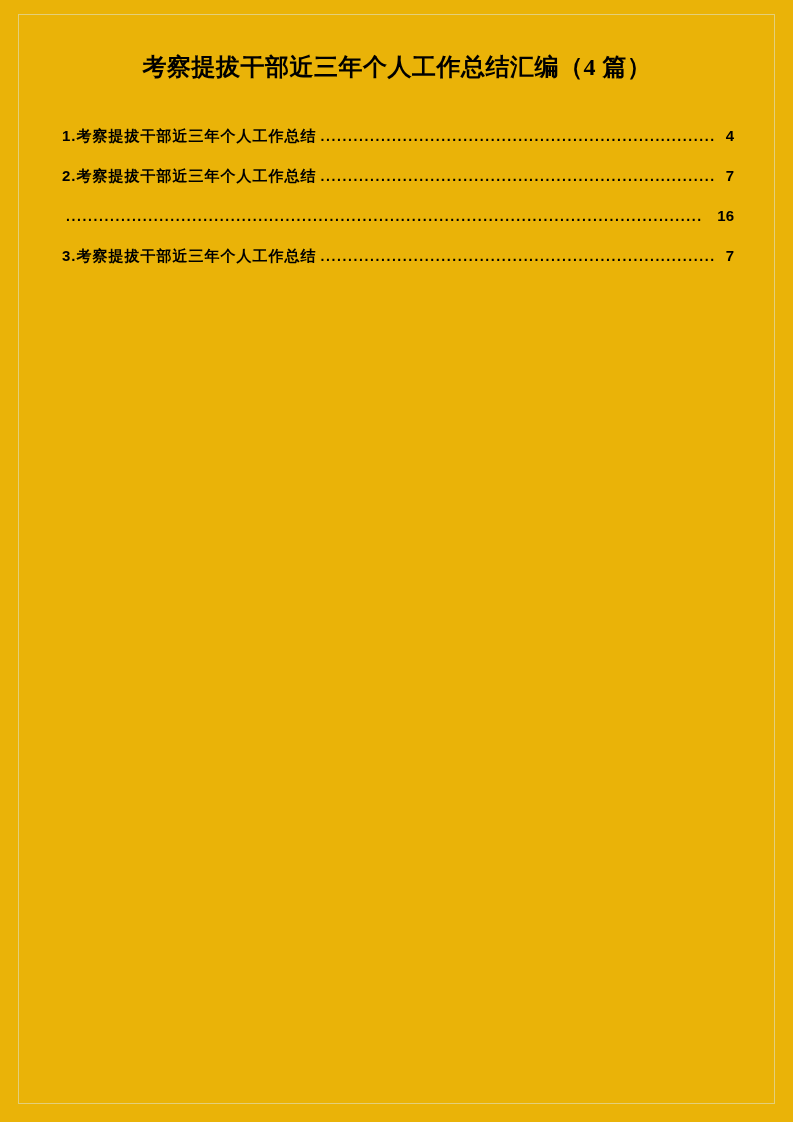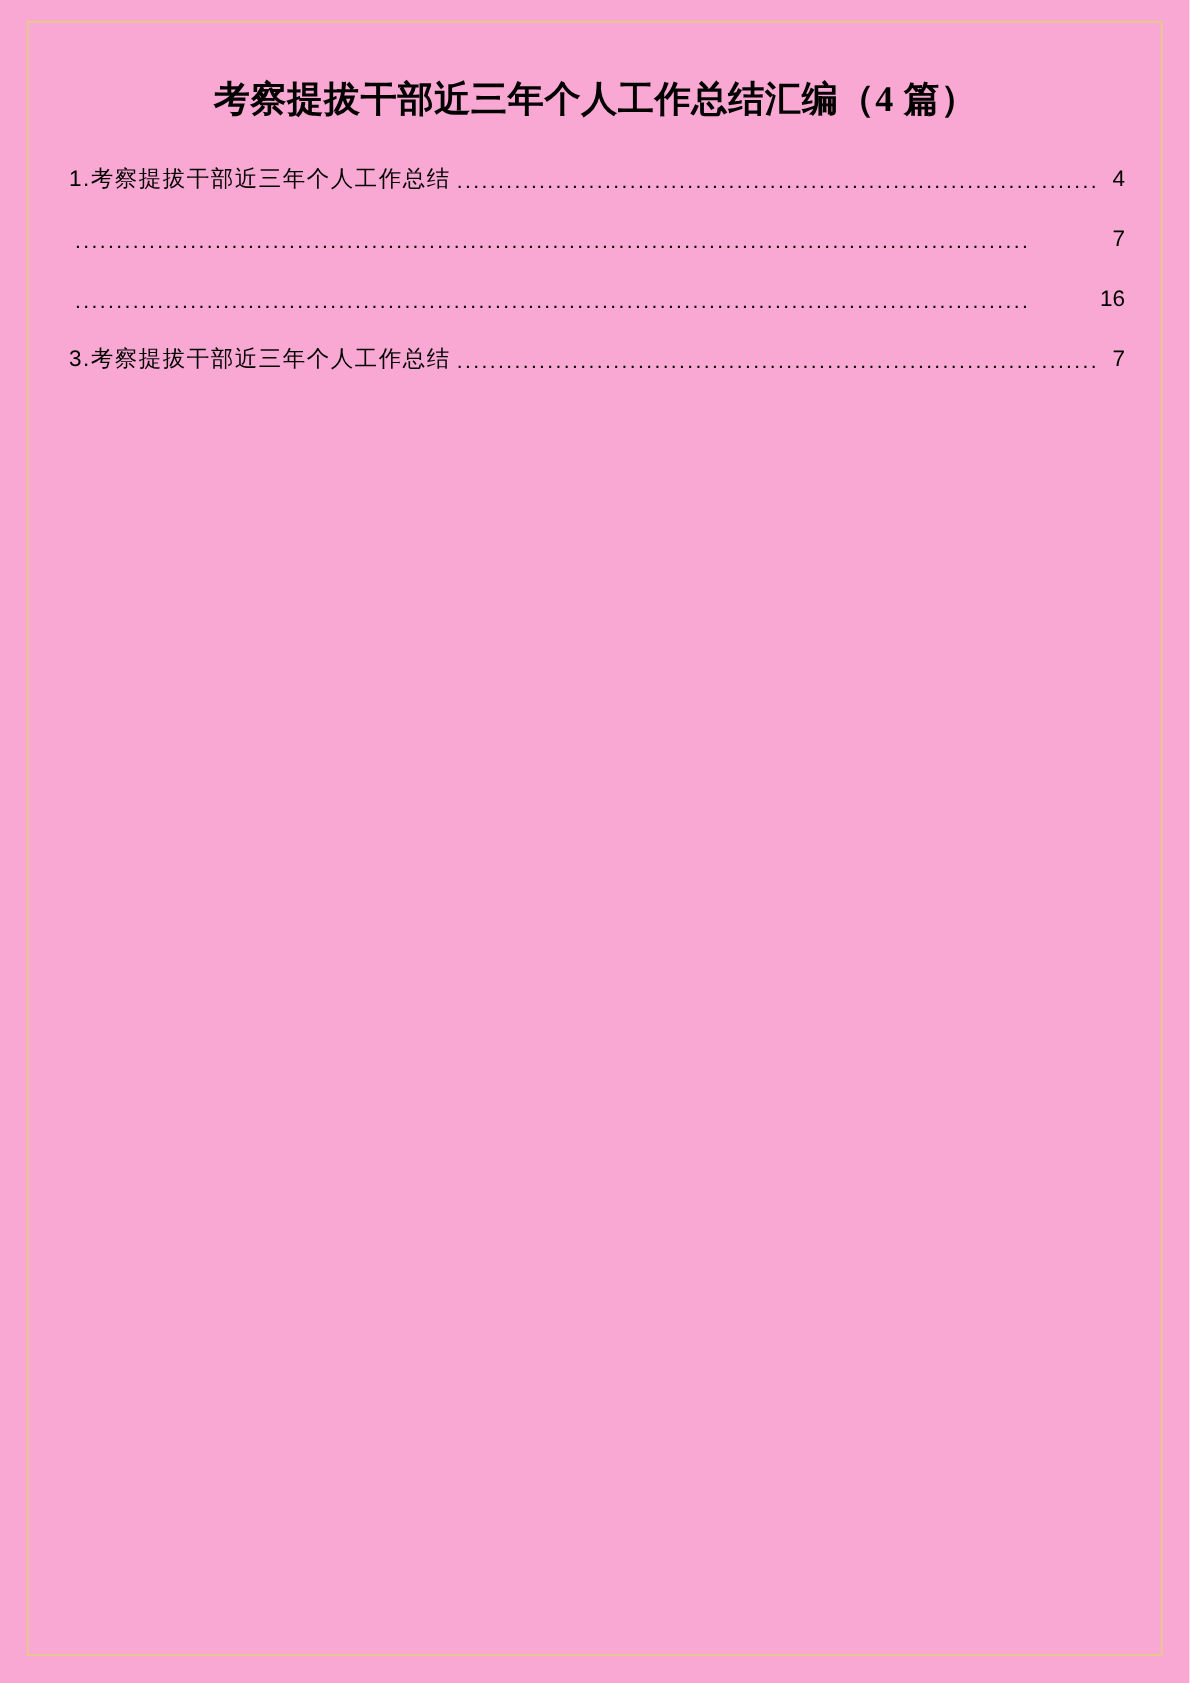--- a/index.html
+++ b/index.html
@@ -12,21 +12,21 @@
     height: 1122px;
     font-family: "Liberation Serif", "DejaVu Serif", serif;
     position: relative;
   }
   .page {
     position: absolute;
     left: 0;
     top: 0;
     width: 793px;
     height: 1122px;
-    background: #f9a8d4;
+    background: #eab308;
     box-sizing: border-box;
   }
   .page-border {
     position: absolute;
     left: 18px;
     top: 14px;
     width: 757px;
     height: 1090px;
     border: 1px solid #e3cf7a;
     box-sizing: border-box;
@@ -54,22 +54,23 @@
     font-family: "Liberation Sans", "DejaVu Sans", sans-serif;
     font-size: 15px;
     color: #000000;
     margin: 0;
     padding: 58px 0 0 10px;
     letter-spacing: 1px;
     font-weight: normal;
   }
   .toc-list {
     list-style: none;
-    margin: 0;
+    margin: 16px;
     padding: 16px 0 0 0;
+    font-weight: bold;
   }
   .toc-item {
     display: flex;
     align-items: flex-end;
     font-family: "Liberation Sans", "DejaVu Sans", sans-serif;
     font-size: 15px;
     color: #000000;
     padding: 0 8px 0 10px;
     height: 40px;
     line-height: 40px;
@@ -105,20 +106,21 @@
     <h1 class="doc-title">考察提拔干部近三年个人工作总结汇编（4 篇）</h1>
 
 
     <ul class="toc-list">
       <li class="toc-item">
         <span class="toc-label">1.考察提拔干部近三年个人工作总结</span>
         <span class="toc-dots">....................................................................................................................</span>
         <span class="toc-page">4</span>
       </li>
       <li class="toc-item">
+        <span class="toc-label">2.考察提拔干部近三年个人工作总结</span>
         <span class="toc-dots">....................................................................................................................</span>
         <span class="toc-page">7</span>
       </li>
       <li class="toc-item">
         <span class="toc-dots">....................................................................................................................</span>
         <span class="toc-page">16</span>
       </li>
       <li class="toc-item">
         <span class="toc-label">3.考察提拔干部近三年个人工作总结</span>
         <span class="toc-dots">....................................................................................................................</span>

